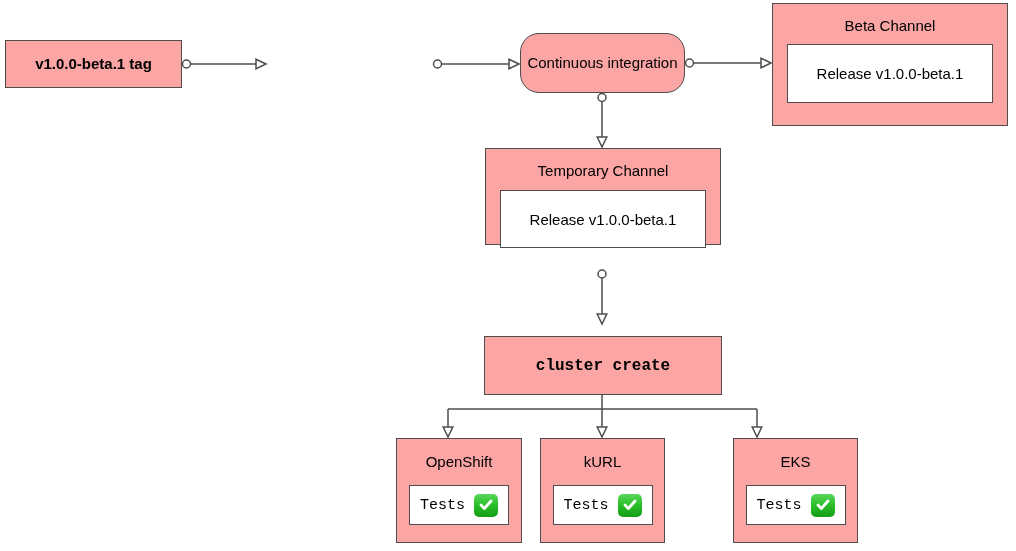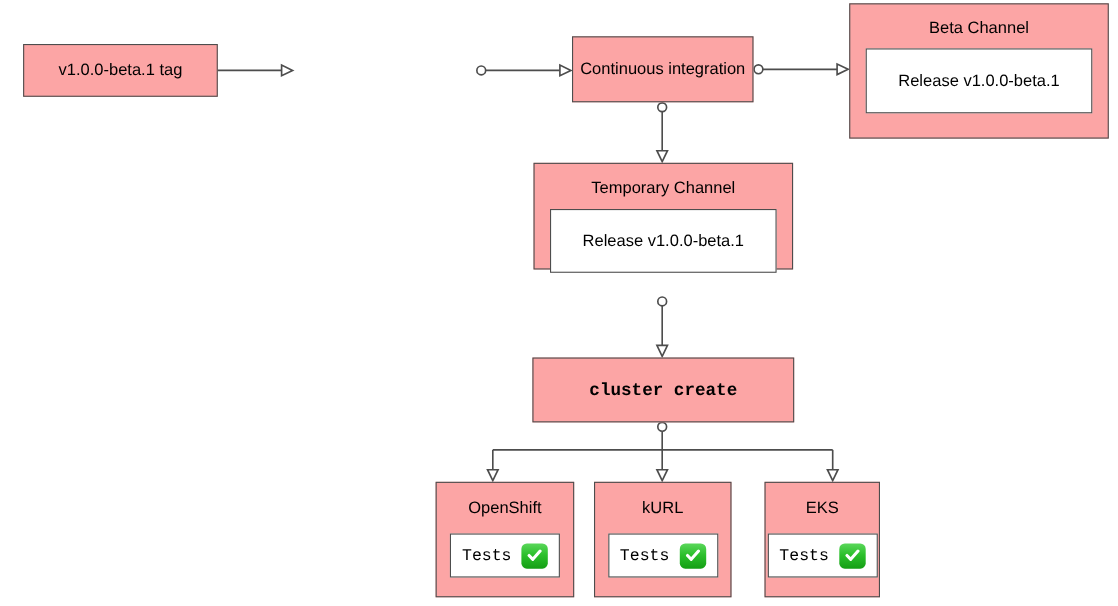--- a/index.html
+++ b/index.html
@@ -118,44 +118,44 @@
       <line x1="448" y1="409" x2="757" y2="409"></line>
       <line x1="448" y1="409" x2="448" y2="427"></line>
       <line x1="602" y1="409" x2="602" y2="427"></line>
       <line x1="757" y1="409" x2="757" y2="427"></line>
       <path d="M448 437 L443.2 427 L452.8 427 Z" fill="#ffffff"></path>
       <path d="M602 437 L597.2 427 L606.8 427 Z" fill="#ffffff"></path>
       <path d="M757 437 L752.2 427 L761.8 427 Z" fill="#ffffff"></path>
     </g>
   </svg>
 
-  <div class="box leaf" style="left:21px; top:40px; width:177px; height:48px;">
+  <div class="box leaf" style="left:5px; top:40px; width:177px; height:48px;font-weight:bold;">
     <span>v1.0.0-beta.1 tag</span>
   </div>
 
 
-  <div class="box leaf" style="left:520px; top:33px; width:165px; height:60px;">
+  <div class="box leaf" style="left:520px; top:33px; width:165px; height:60px;border-radius:19px;">
     <span>Continuous integration</span>
   </div>
 
   <div class="box" style="left:772px; top:3px; width:236px; height:123px;">
     <div class="group-title" style="top:13px;">Beta Channel</div>
     <div class="inner-box" style="top:40px; width:206px; height:59px;">
       <span>Release v1.0.0-beta.1</span>
     </div>
   </div>
 
   <div class="box" style="left:485px; top:148px; width:236px; height:97px;">
     <div class="group-title" style="top:13px;">Temporary Channel</div>
     <div class="inner-box" style="top:41px; width:206px; height:58px;">
       <span>Release v1.0.0-beta.1</span>
     </div>
   </div>
 
-  <div class="box leaf mono" style="left:484px; top:325px; width:238px; height:59px;">
+  <div class="box leaf mono" style="left:484px; top:336px; width:238px; height:59px;">
     <span>cluster create</span>
   </div>
 
   <div class="box" style="left:396px; top:438px; width:126px; height:105px;">
     <div class="group-title" style="top:14px;">OpenShift</div>
     <div class="inner-box" style="top:46px; width:100px; height:40px;">
       <span class="tests-row">
         <span>Tests</span>
         <span class="check-icon">
           <svg width="14" height="12" viewBox="0 0 14 12">
@@ -173,21 +173,21 @@
         <span>Tests</span>
         <span class="check-icon">
           <svg width="14" height="12" viewBox="0 0 14 12">
               <polyline points="2,6 5.4,9.5 12,2" fill="none" stroke="#ffffff" stroke-width="2.8" stroke-linecap="round" stroke-linejoin="round"></polyline>
             </svg>
         </span>
       </span>
     </div>
   </div>
 
-  <div class="box" style="left:695px; top:438px; width:105px; height:105px;">
+  <div class="box" style="left:733px; top:438px; width:125px; height:105px;">
     <div class="group-title" style="top:14px;">EKS</div>
     <div class="inner-box" style="top:46px; width:100px; height:40px;">
       <span class="tests-row">
         <span>Tests</span>
         <span class="check-icon">
           <svg width="14" height="12" viewBox="0 0 14 12">
               <polyline points="2,6 5.4,9.5 12,2" fill="none" stroke="#ffffff" stroke-width="2.8" stroke-linecap="round" stroke-linejoin="round"></polyline>
             </svg>
         </span>
       </span>

